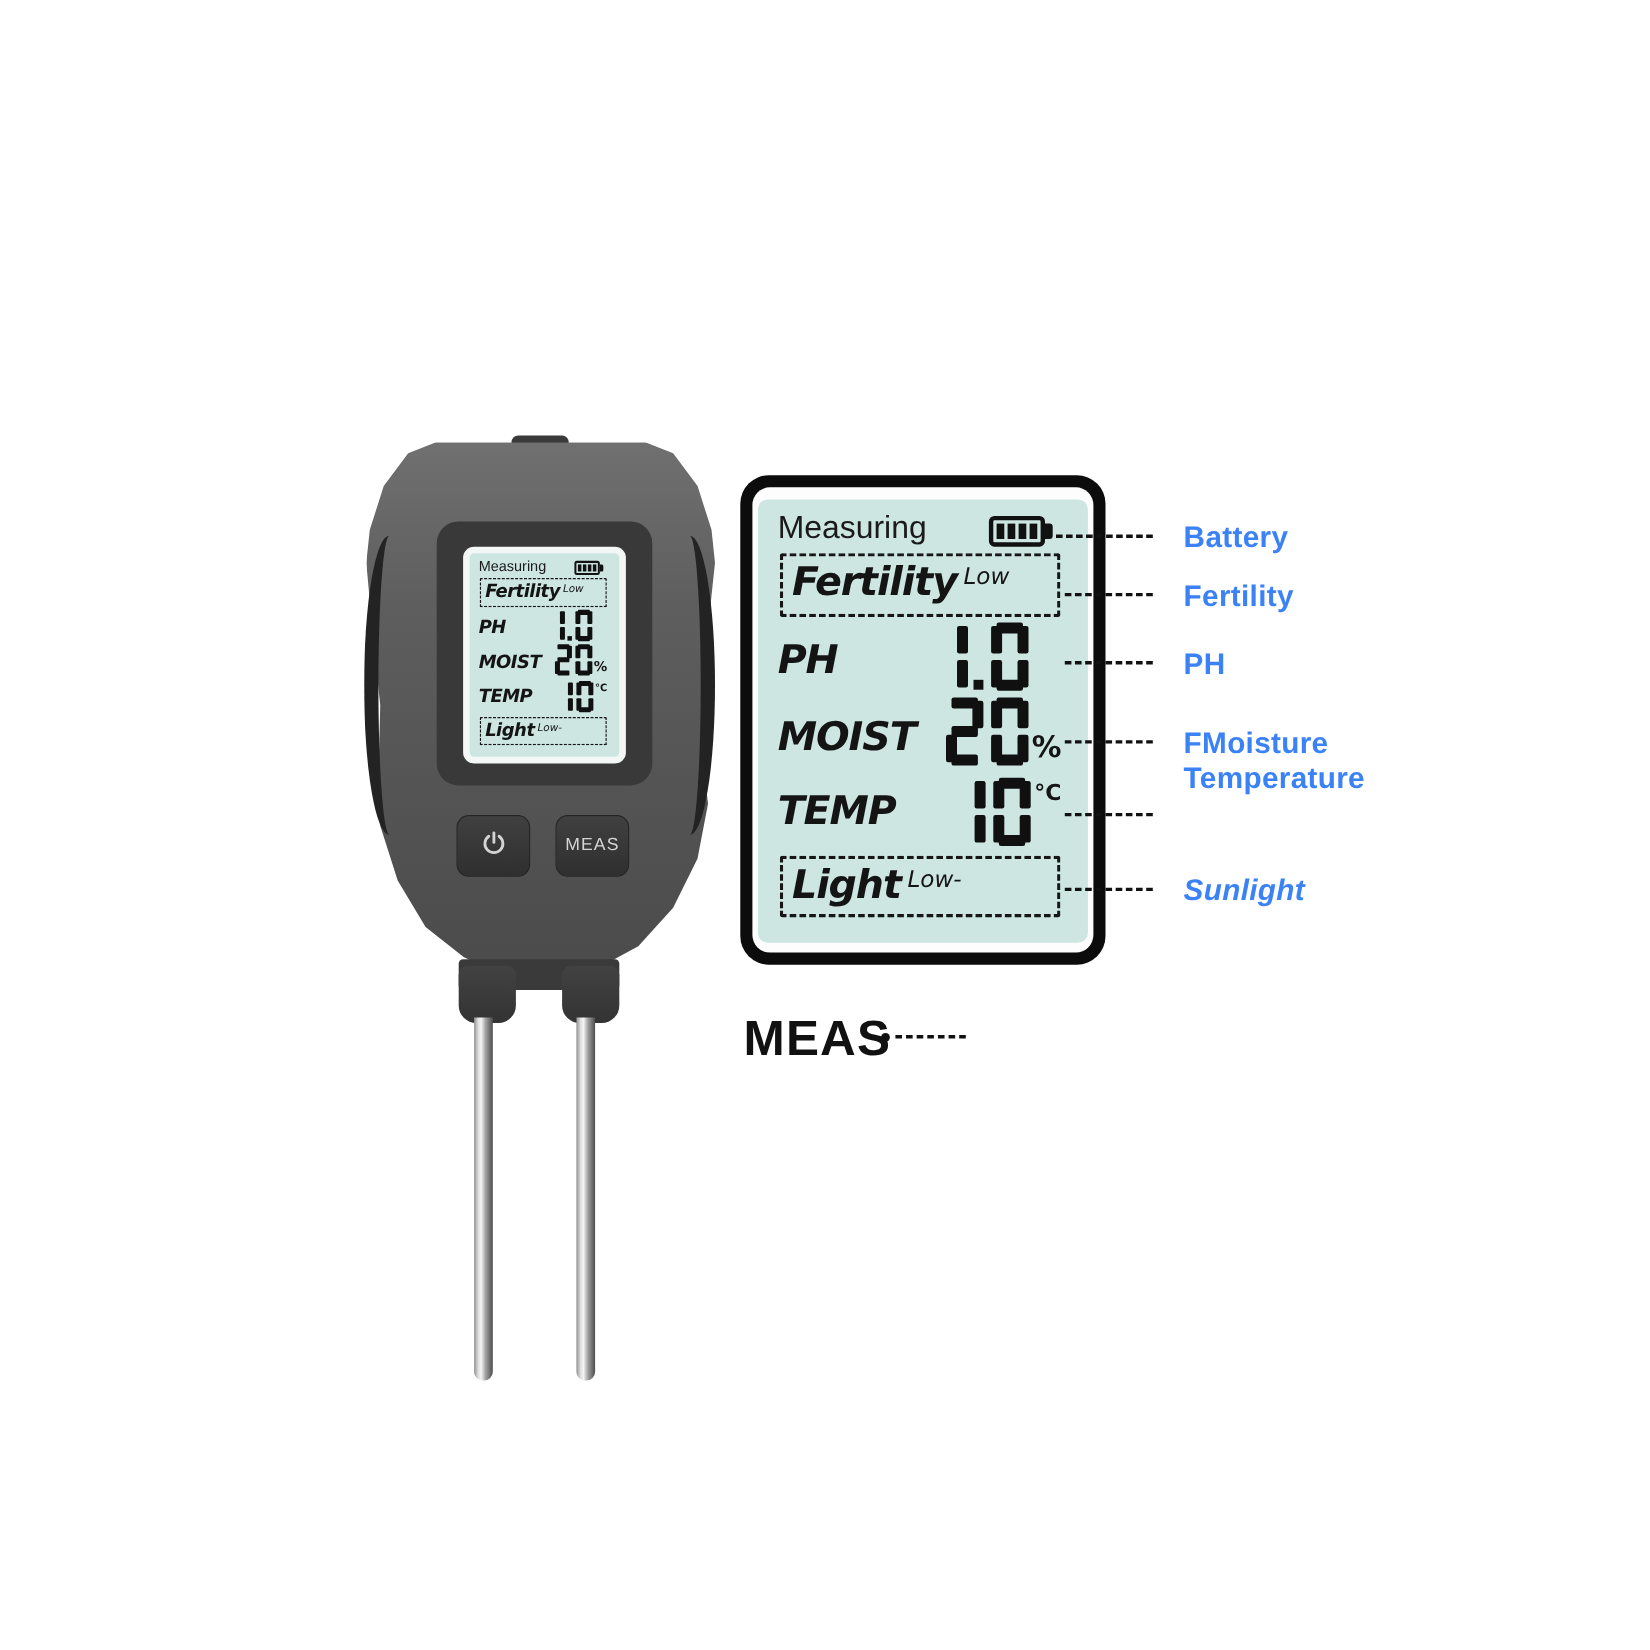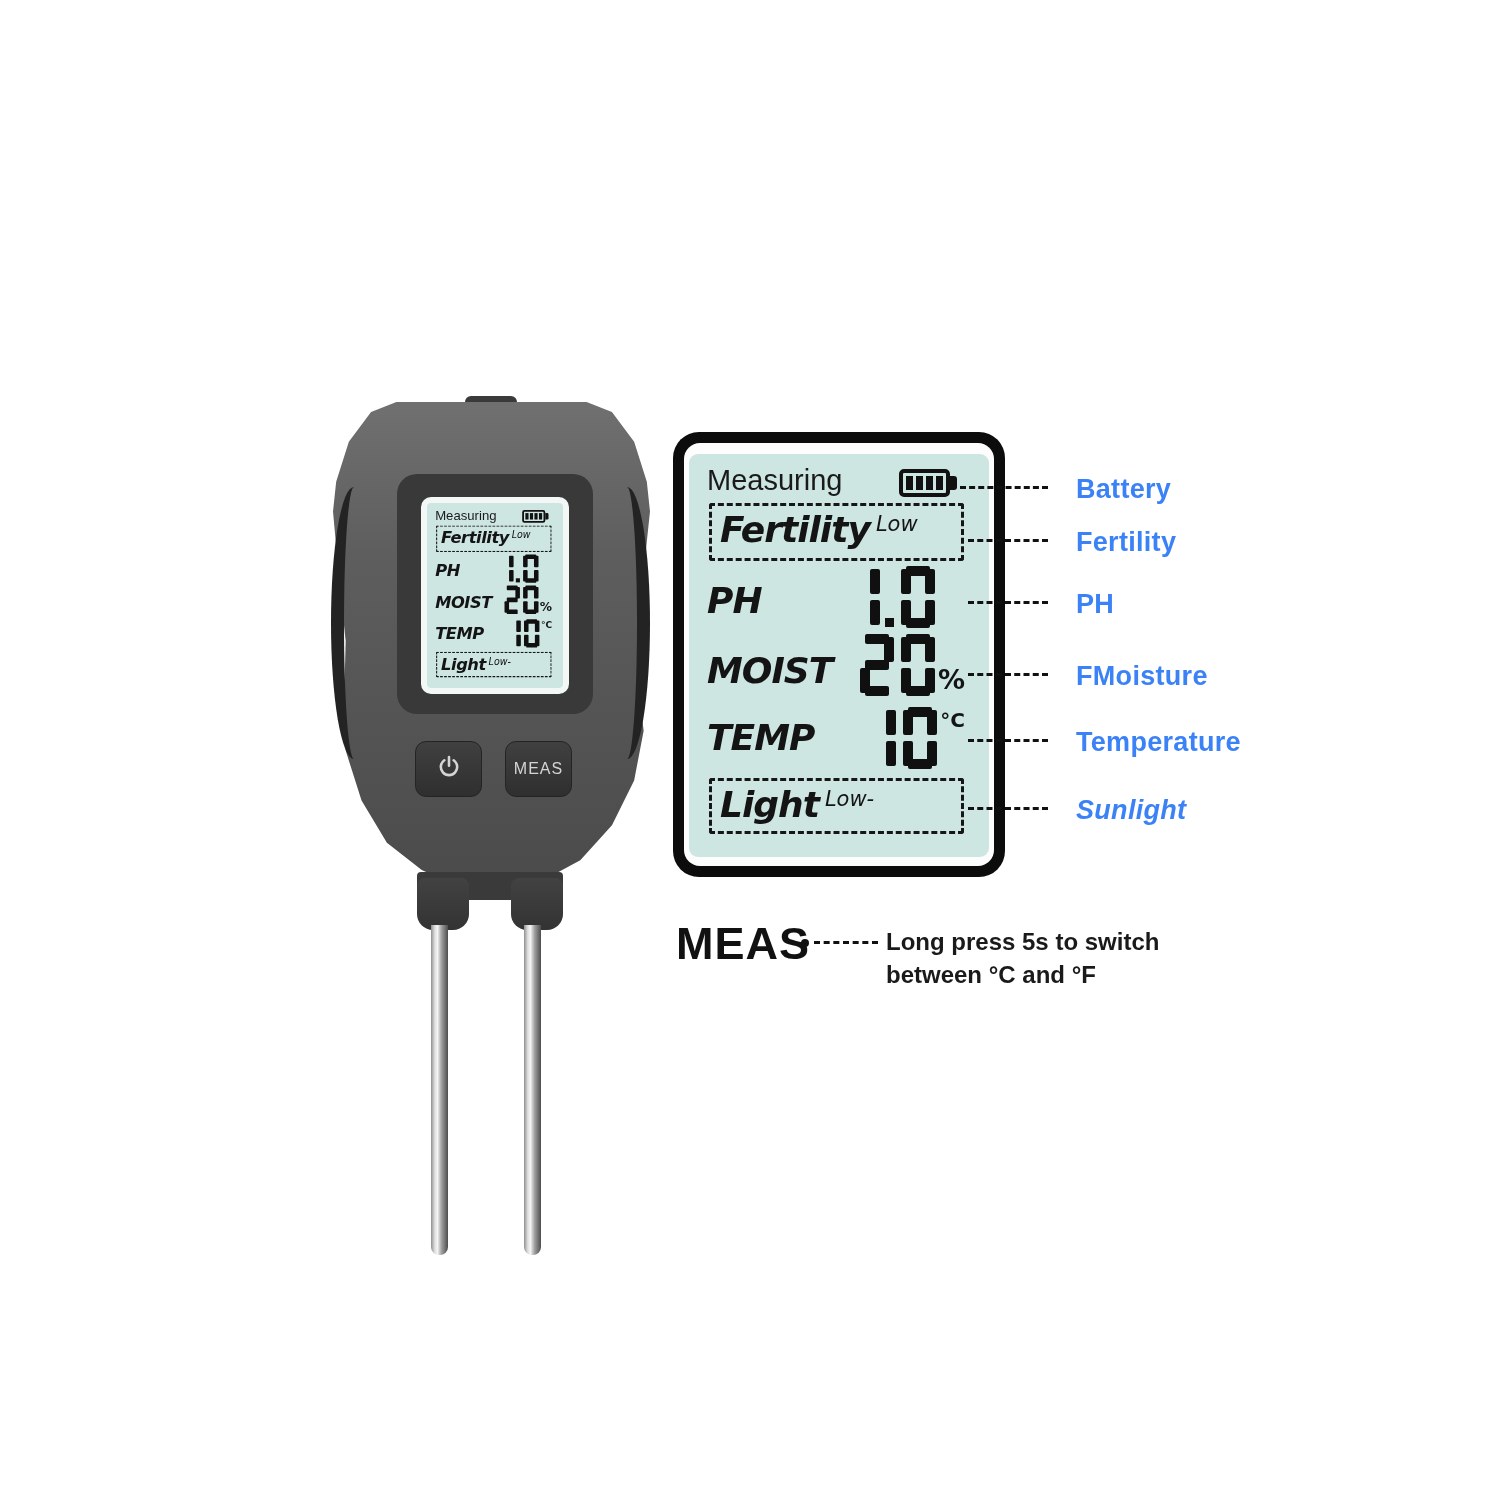--- a/index.html
+++ b/index.html
@@ -99,21 +99,21 @@
   .callout-line{ position:absolute; height:0; border-top:3px dashed #111; z-index:5; }
   .cl-battery{ left:960px; top:486px; width:88px; }
   .cl-fertility{ left:968px; top:539px; width:80px; }
   .cl-ph{ left:968px; top:601px; width:80px; }
   .cl-moist{ left:968px; top:673px; width:80px; }
   .cl-temp{ left:968px; top:739px; width:80px; }
   .cl-sunlight{ left:968px; top:807px; width:80px; }
 
   .callout-label{ position:absolute; left:1062px; transform:translateY(-50%); font-size:27px; font-weight:600; color:#3b82f6; letter-spacing:.3px; white-space:nowrap;margin-left:14px; }
   .lab-battery{ top:489px; } .lab-fertility{ top:542px; } .lab-ph{ top:604px; }
-  .lab-moist{ top:676px; } .lab-temp{ top:742px; } .lab-sunlight{ top:810px;font-style:italic; }
+  .lab-moist{ top:676px; } .lab-temp{ top:708px; } .lab-sunlight{ top:810px;font-style:italic; }
 
   
   .meas-word{ position:absolute; left:676px; top:918px; font-size:45px; font-weight:700; letter-spacing:1px; color:#111; }
   .meas-dot{ position:absolute; left:801px; top:939px; width:8px; height:8px; border-radius:50%; background:#111; }
   .meas-dashes{ position:absolute; left:814px; top:941px; width:64px; border-top:3px dashed #111; }
   .meas-note{ position:absolute; left:886px; top:925px; font-size:24px; font-weight:600; color:#1a1a1a; line-height:33px; white-space:nowrap; }
 </style>
 </head>
 <body>
 
@@ -328,18 +328,14 @@
   <span class="callout-label lab-battery">Battery</span>
   <span class="callout-label lab-fertility">Fertility</span>
   <span class="callout-label lab-ph">PH</span>
   <span class="callout-label lab-moist">FMoisture</span>
   <span class="callout-label lab-temp">Temperature</span>
   <span class="callout-label lab-sunlight">Sunlight</span>
 
   <span class="meas-word">MEAS</span>
   <span class="meas-dot"></span>
   <span class="meas-dashes"></span>
-  <div class="meas-note">
-    <div>Long press 5s to switch</div>
-    <div>between °C and °F</div>
-  </div>
 
 </div>
 
 </body></html>

